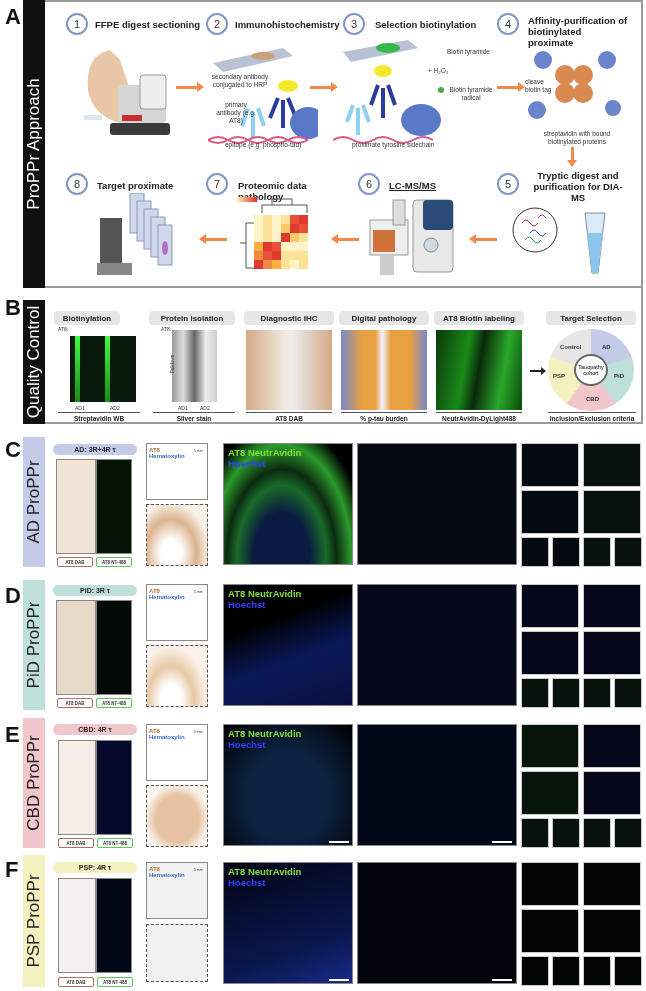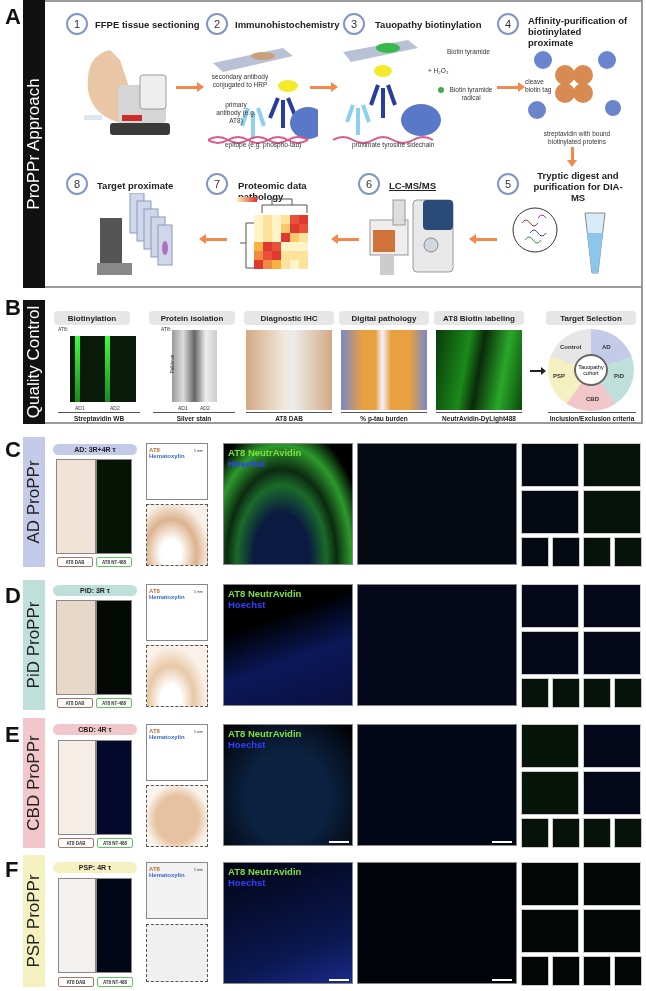--- a/index.html
+++ b/index.html
@@ -32,21 +32,21 @@
 </head>
 <body>
 
 <div class="panel-letter" style="left:5px;top:4px;">A</div>
 <div class="frame" style="left:23px;top:0;width:620px;height:288px;border-left:none;"></div>
 <div class="side-label" style="left:23px;top:0;width:22px;height:288px;background:#111;color:#fff;">
   <span>ProPPr Approach</span>
 </div>
 
 <div class="step-circle" style="left:66px;top:13px;">1</div>
-<div class="step-title" style="left:95px;top:19px;width:120px;">FFPE tissue sectioning</div>
+<div class="step-title" style="left:95px;top:19px;width:120px;">FFPE digest sectioning</div>
 <svg class="img" style="left:80px;top:45px;" width="95" height="95">
   <path d="M30 5 Q5 10 8 45 Q12 70 40 78 L55 60 L40 15 Z" fill="#e9c7a6"></path>
   <rect x="38" y="40" width="48" height="38" rx="4" fill="#d5d5d5"></rect>
   <rect x="60" y="30" width="26" height="34" rx="3" fill="#eeeeee" stroke="#999"></rect>
   <rect x="30" y="78" width="60" height="12" rx="3" fill="#3a3a3a"></rect>
   <rect x="42" y="70" width="20" height="6" fill="#cc2b2b"></rect>
   <rect x="4" y="100" width="18" height="5" fill="#dce6f0" transform="translate(0,-30)"></rect>
 </svg>
 <div class="arrow-r" style="left:176px;top:86px;"></div>
 
@@ -62,21 +62,21 @@
   <path d="M0 92 Q10 86 20 92 T40 92 T60 92 T80 92 T100 92" stroke="#d85a8a" stroke-width="2" fill="none"></path>
   <path d="M0 92 Q10 98 20 92 T40 92 T60 92 T80 92 T100 92" stroke="#d85a8a" stroke-width="2" fill="none"></path>
 </svg>
 <div class="small" style="left:205px;top:73px;width:70px;text-align:center;">secondary antibody conjugated to HRP</div>
 <div class="small" style="left:216px;top:101px;width:40px;text-align:center;">primary antibody (e.g. AT8)</div>
 <div class="small" style="left:225px;top:141px;width:110px;">epitope (e.g. phospho-tau)</div>
 
 <div class="arrow-r" style="left:310px;top:86px;"></div>
 
 <div class="step-circle" style="left:343px;top:13px;">3</div>
-<div class="step-title" style="left:375px;top:19px;width:120px;">Tauopathy biotinylation</div>
+<div class="step-title" style="left:375px;top:19px;width:120px;">Selection biotinylation</div>
 <svg class="img" style="left:333px;top:40px;" width="120" height="105">
   <polygon points="10,12 75,0 85,8 18,22" fill="#b8c2d4"></polygon>
   <ellipse cx="55" cy="8" rx="12" ry="5" fill="#36b84a"></ellipse>
   <ellipse cx="50" cy="31" rx="9" ry="6" fill="#f2ea2a"></ellipse>
   <path d="M45 45 L38 65 M55 45 L62 65 M50 48 L50 78" stroke="#2a3d9e" stroke-width="4" fill="none"></path>
   <path d="M20 65 L14 82 M30 65 L36 82 M25 68 L25 95" stroke="#8ed0f0" stroke-width="4" fill="none"></path>
   <ellipse cx="88" cy="80" rx="20" ry="16" fill="#5a78c8"></ellipse>
   <path d="M0 100 Q10 94 20 100 T40 100 T60 100 T80 100 T100 100" stroke="#d85a8a" stroke-width="2" fill="none"></path>
   <circle cx="108" cy="50" r="3" fill="#4aa84a"></circle>
 </svg>
@@ -198,21 +198,21 @@
   <rect x="5" y="25" width="22" height="55" fill="#555"></rect>
   <rect x="2" y="70" width="35" height="12" fill="#888"></rect>
 </svg>
 
 <div class="panel-letter" style="left:5px;top:295px;">B</div>
 <div class="abs" style="left:23px;top:288px;width:620px;height:136px;border-bottom:2px solid #9a9a9a;border-right:2px solid #9a9a9a;"></div>
 <div class="side-label" style="left:23px;top:300px;width:22px;height:124px;background:#111;color:#fff;">
   <span>Quality Control</span>
 </div>
 
-<div class="qc-header" style="left:54px;top:311px;width:76px;">Biotinylation</div>
+<div class="qc-header" style="left:54px;top:311px;width:66px;">Biotinylation</div>
 <div class="small" style="left:58px;top:325px;font-size:5px;">AT8:</div>
 <div class="img" style="left:70px;top:336px;width:66px;height:66px;background:#0a1a0a;">
   <div class="abs" style="left:5px;top:0;width:5px;height:66px;background:linear-gradient(#3cff3c,#1a8a1a);"></div>
   <div class="abs" style="left:35px;top:0;width:5px;height:66px;background:linear-gradient(#3cff3c,#1a8a1a);"></div>
 </div>
 <div class="small" style="left:75px;top:404px;font-size:5px;">AD1</div>
 <div class="small" style="left:110px;top:404px;font-size:5px;">AD2</div>
 <div class="qc-caption" style="left:58px;top:412px;width:82px;">Streptavidin WB</div>
 
 <div class="qc-header" style="left:149px;top:311px;width:86px;">Protein isolation</div>

